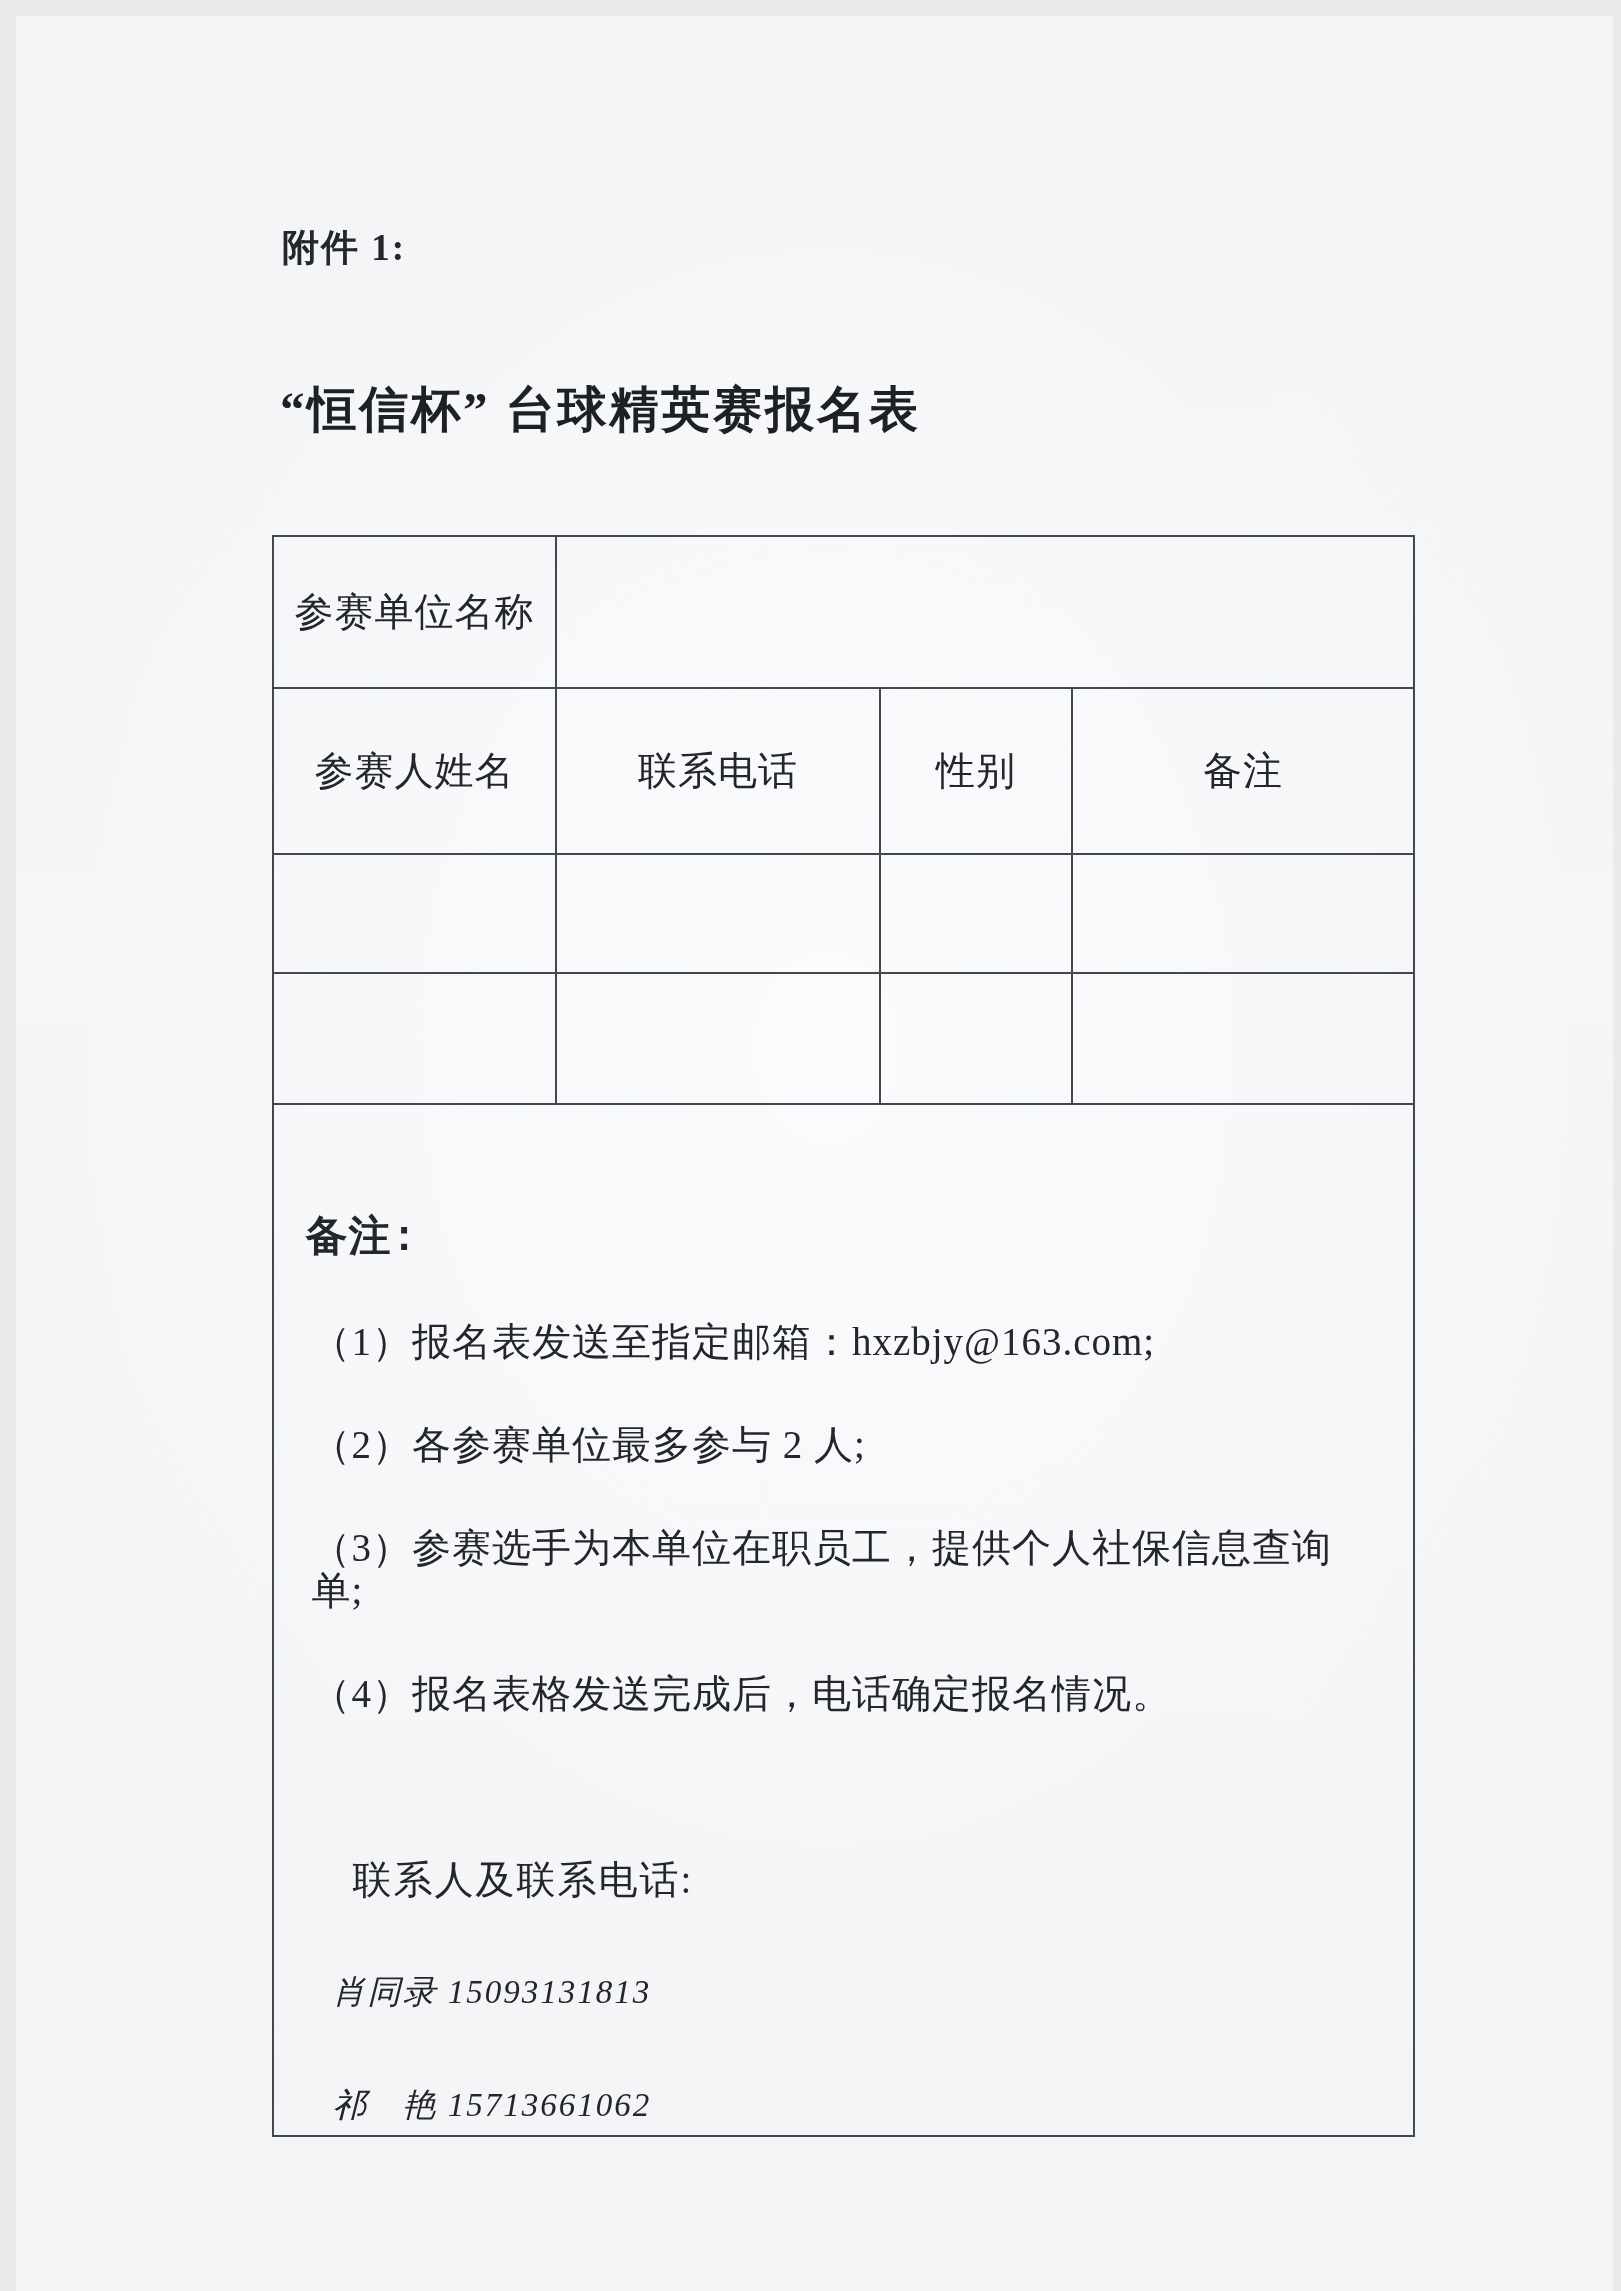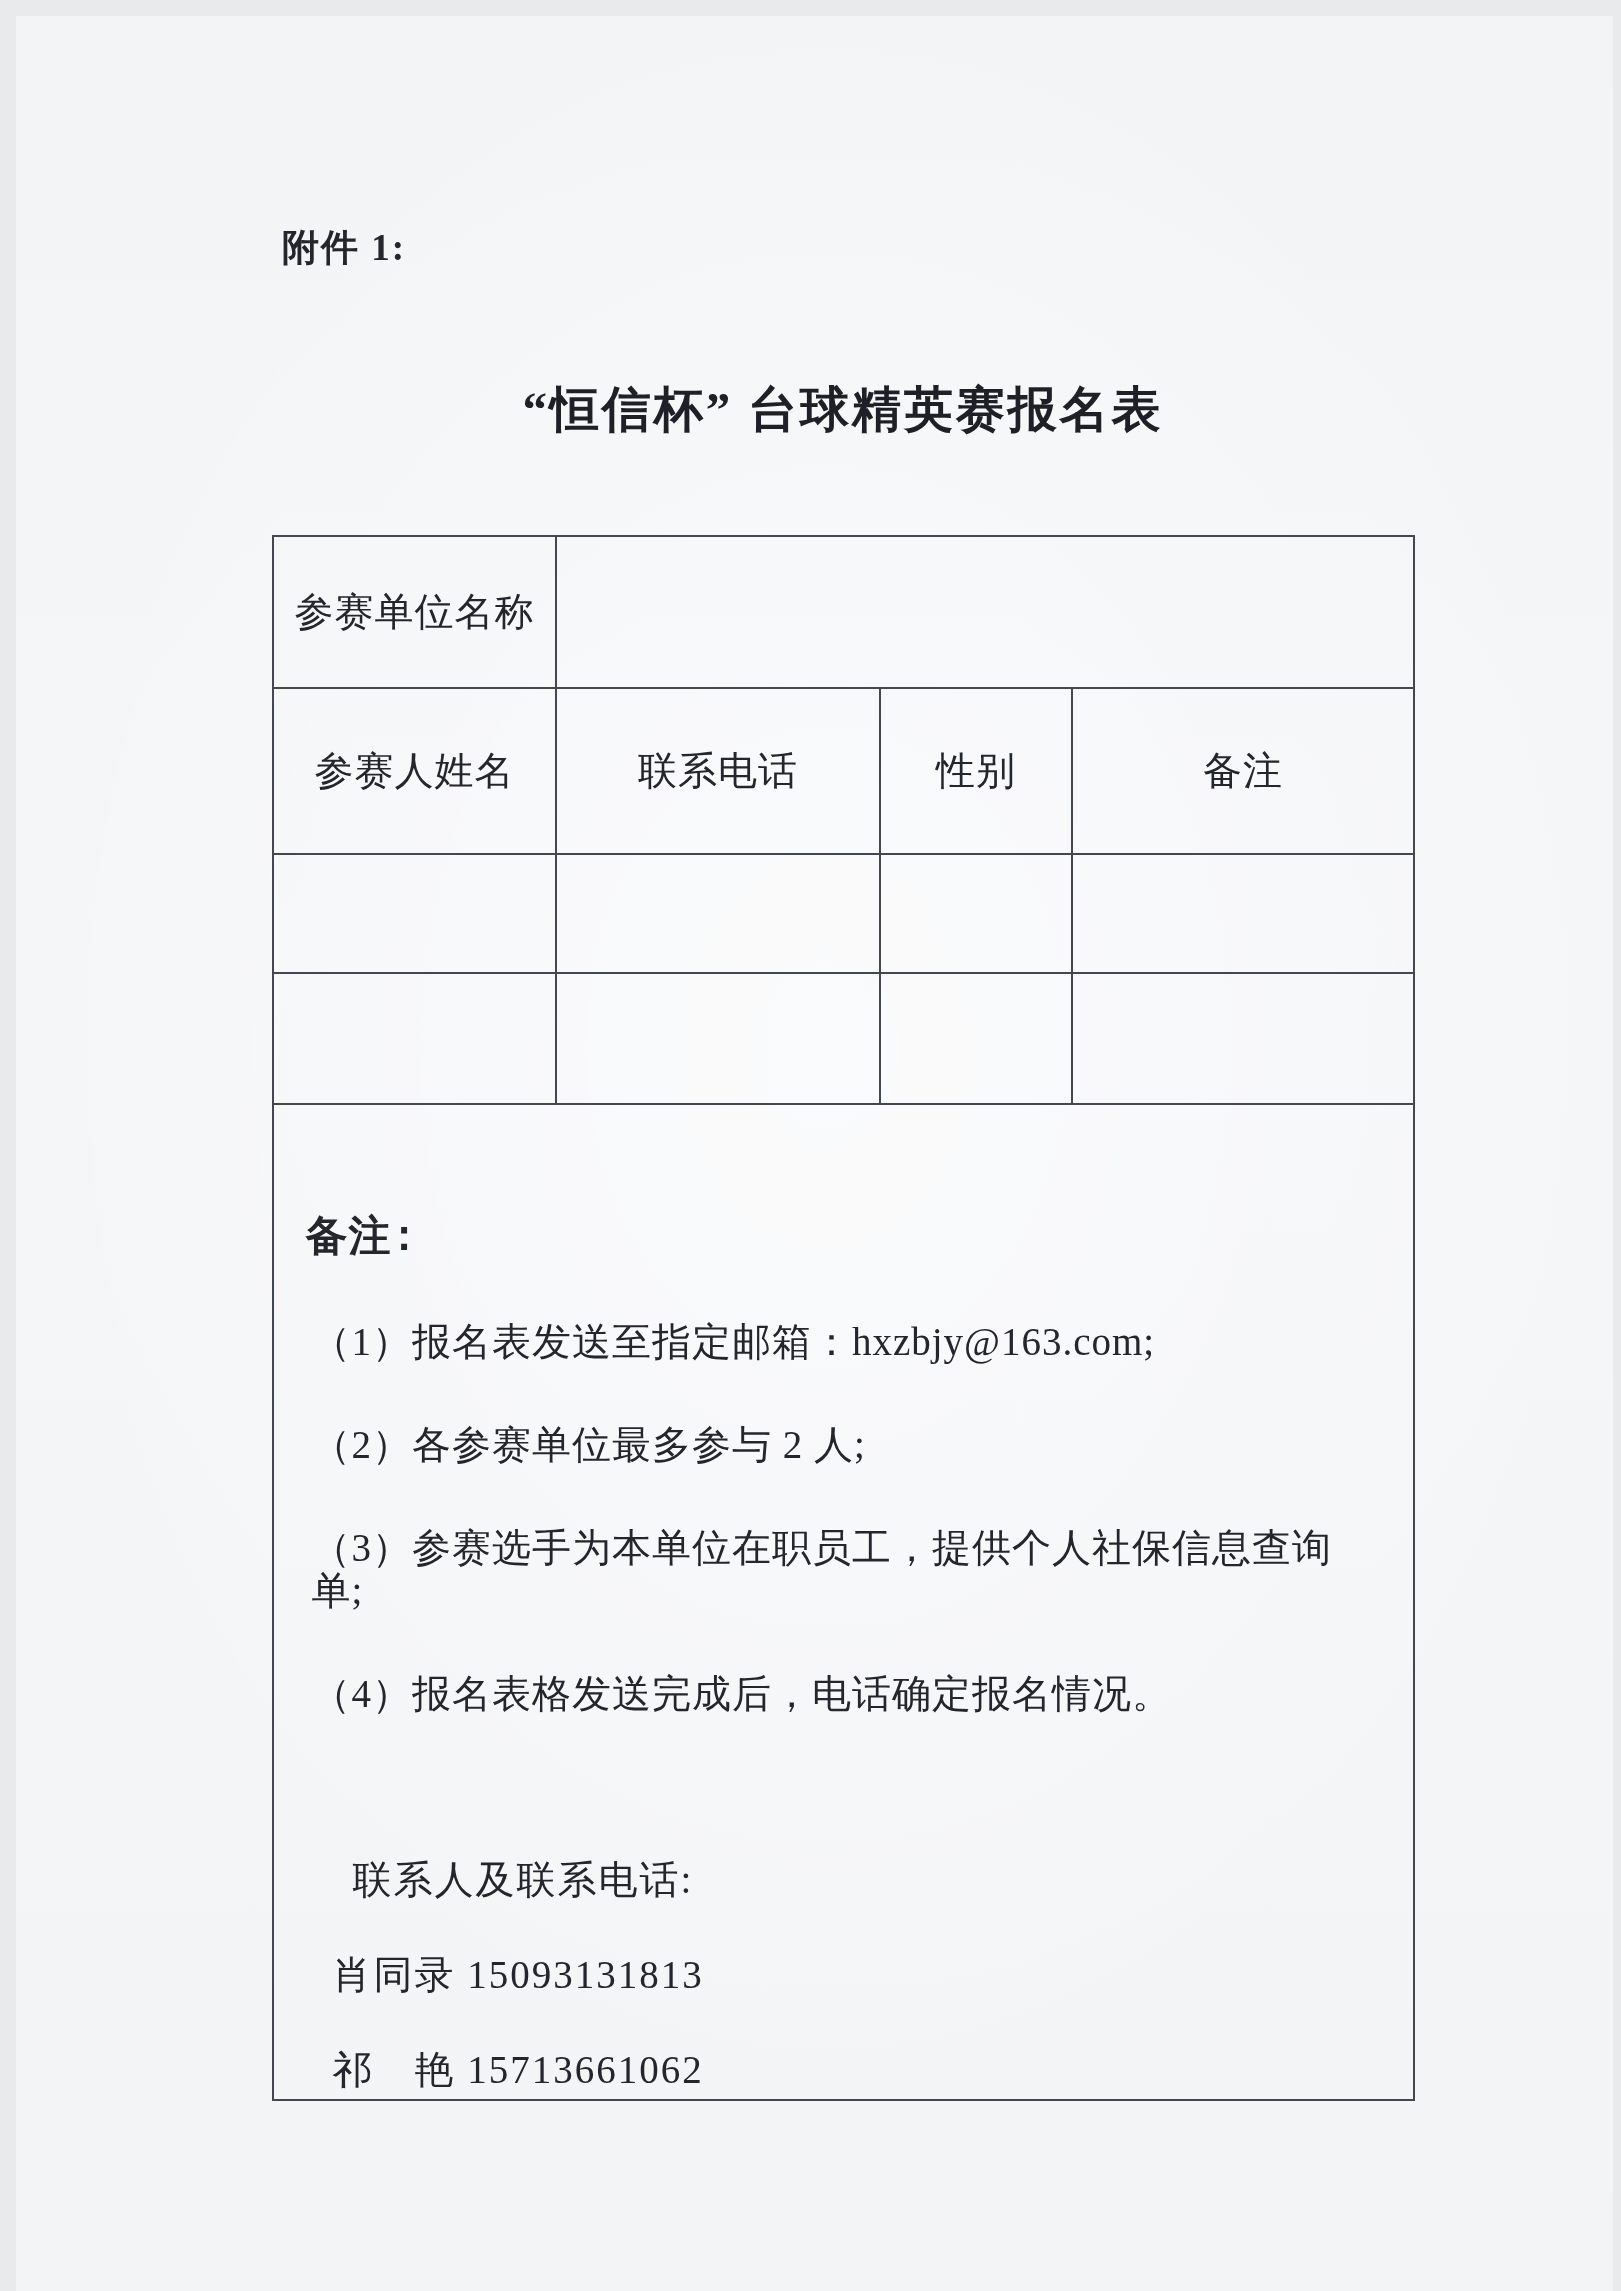--- a/index.html
+++ b/index.html
@@ -27,21 +27,21 @@
     font-weight: bold;
     letter-spacing: 2px;
     color: #23262c;
   }
 
   .doc-title {
     position: absolute;
     left: 256px;
     top: 353px;
     width: 1142px;
-    text-align: center;
+    text-align: left;
     font-size: 49px;
     font-weight: bold;
     letter-spacing: 2.9px;
     color: #1d2026;
   }
 
   table.form-table {
     position: absolute;
     left: 256px;
     top: 519px;
@@ -84,25 +84,26 @@
     letter-spacing: 1px;
     white-space: pre-wrap;
   }
   .contact-heading {
     margin: 127px 0 4px 51px;
     font-size: 39px;
     line-height: 43px;
     letter-spacing: 2px;
   }
   .contact-line {
-    margin: 36px 0 0 31px;
-    font-size: 39px;
+    margin: 54px 0 0 31px;
+    font-size: 33px;
     line-height: 43px;
     letter-spacing: 2px;
     white-space: pre-wrap;
+    font-style: italic;
   }
 </style>
 </head>
 <body>
 
 <div class="page">
 
   <div class="attachment-label">附件 1:</div>
 
   <div class="doc-title">“恒信杯” 台球精英赛报名表</div>

